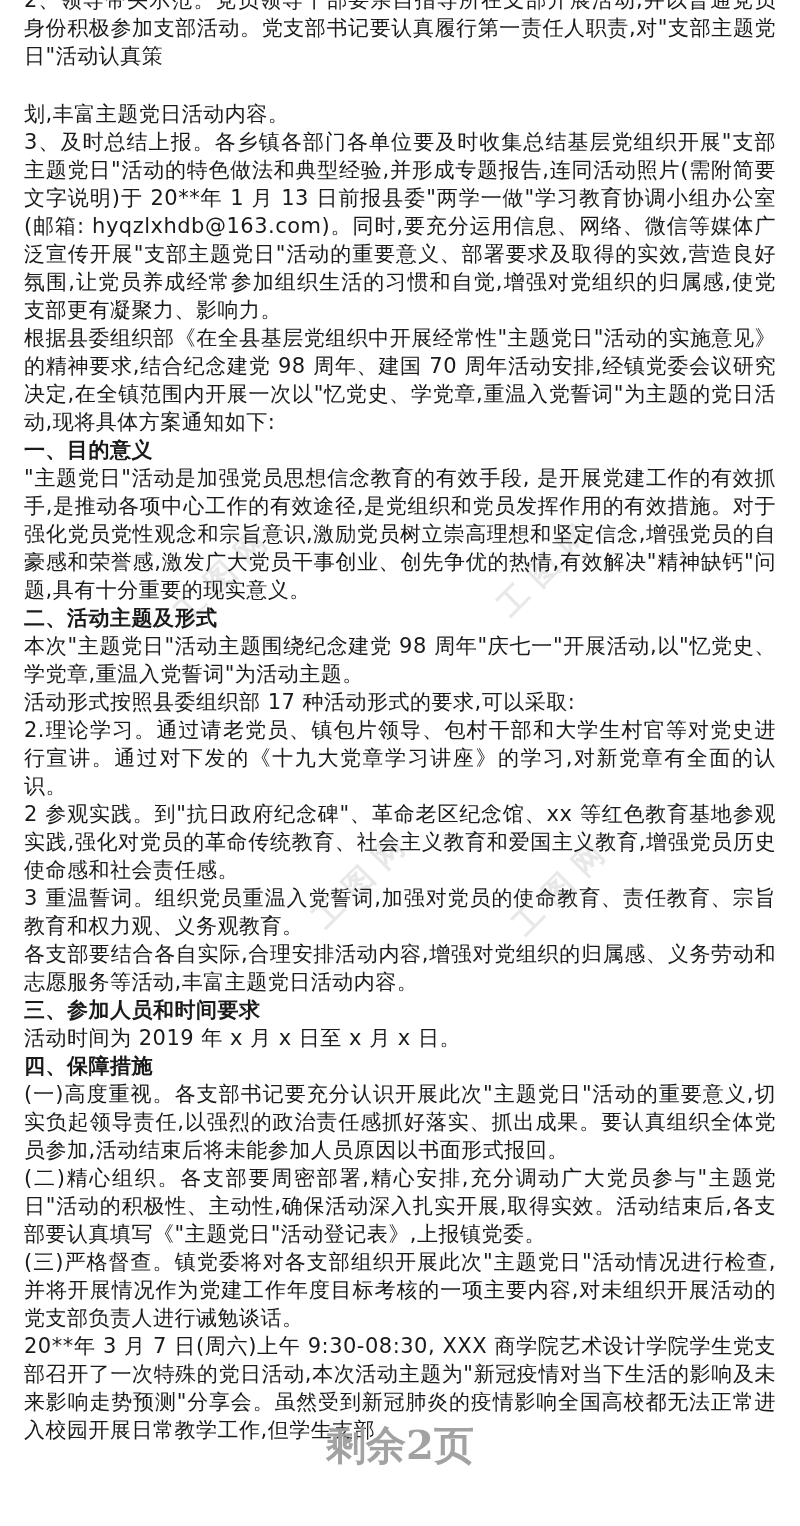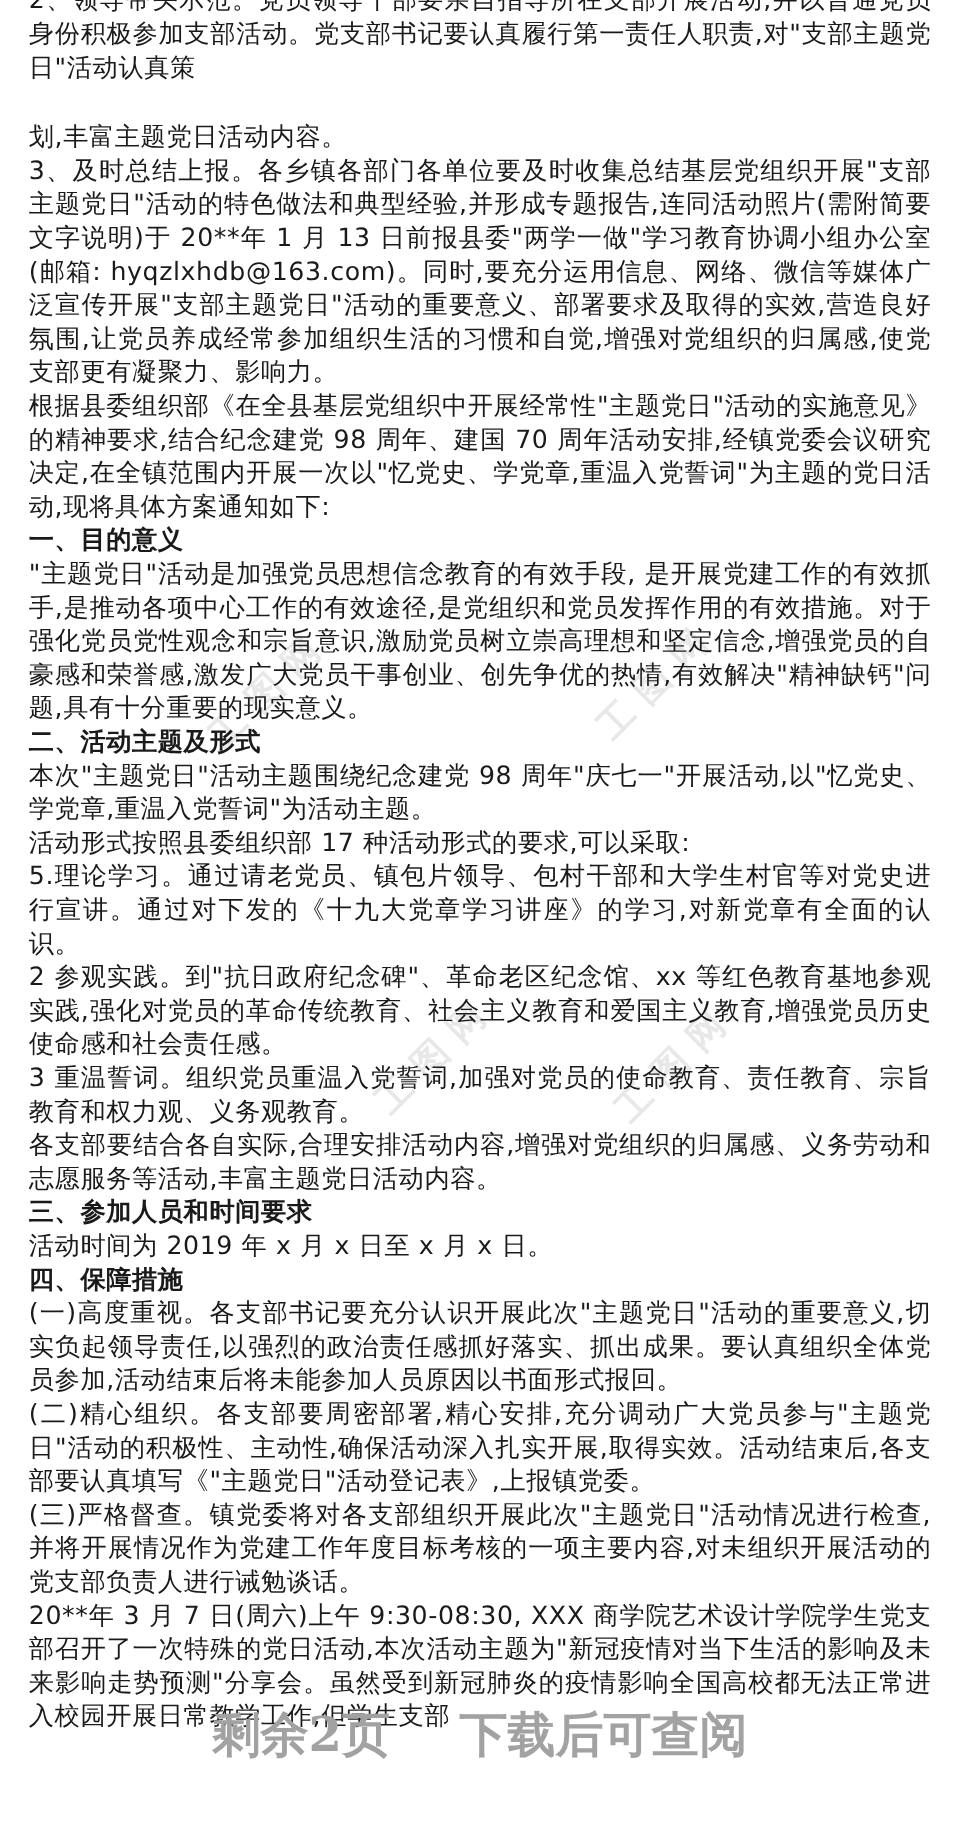--- a/index.html
+++ b/index.html
@@ -82,29 +82,28 @@
       <p class="para clip-top">2、领导带头示范。党员领导干部要亲自指导所在支部开展活动,并以普通党员身份积极参加支部活动。党支部书记要认真履行第一责任人职责,对"支部主题党日"活动认真策</p>
       <div class="spacer-block" style="height: 30px;"></div>
       <p class="para">划,丰富主题党日活动内容。</p>
       <p class="para">3、及时总结上报。各乡镇各部门各单位要及时收集总结基层党组织开展"支部主题党日"活动的特色做法和典型经验,并形成专题报告,连同活动照片(需附简要文字说明)于 20**年 1 月 13 日前报县委"两学一做"学习教育协调小组办公室(邮箱: hyqzlxhdb@163.com)。同时,要充分运用信息、网络、微信等媒体广泛宣传开展"支部主题党日"活动的重要意义、部署要求及取得的实效,营造良好氛围,让党员养成经常参加组织生活的习惯和自觉,增强对党组织的归属感,使党支部更有凝聚力、影响力。</p>
       <p class="para">根据县委组织部《在全县基层党组织中开展经常性"主题党日"活动的实施意见》的精神要求,结合纪念建党 98 周年、建国 70 周年活动安排,经镇党委会议研究决定,在全镇范围内开展一次以"忆党史、学党章,重温入党誓词"为主题的党日活动,现将具体方案通知如下:</p>
       <p class="para heading">一、目的意义</p>
       <p class="para">"主题党日"活动是加强党员思想信念教育的有效手段, 是开展党建工作的有效抓手,是推动各项中心工作的有效途径,是党组织和党员发挥作用的有效措施。对于强化党员党性观念和宗旨意识,激励党员树立崇高理想和坚定信念,增强党员的自豪感和荣誉感,激发广大党员干事创业、创先争优的热情,有效解决"精神缺钙"问题,具有十分重要的现实意义。</p>
       <p class="para heading">二、活动主题及形式</p>
       <p class="para">本次"主题党日"活动主题围绕纪念建党 98 周年"庆七一"开展活动,以"忆党史、学党章,重温入党誓词"为活动主题。</p>
       <p class="para">活动形式按照县委组织部 17 种活动形式的要求,可以采取:</p>
-      <p class="para">5.理论学习。通过请老党员、镇包片领导、包村干部和大学生村官等对党史进行宣讲。通过对下发的《十九大党章学习讲座》的学习,对新党章有全面的认识。</p>
+      <p class="para">2.理论学习。通过请老党员、镇包片领导、包村干部和大学生村官等对党史进行宣讲。通过对下发的《十九大党章学习讲座》的学习,对新党章有全面的认识。</p>
       <p class="para">2 参观实践。到"抗日政府纪念碑"、革命老区纪念馆、xx 等红色教育基地参观实践,强化对党员的革命传统教育、社会主义教育和爱国主义教育,增强党员历史使命感和社会责任感。</p>
       <p class="para">3 重温誓词。组织党员重温入党誓词,加强对党员的使命教育、责任教育、宗旨教育和权力观、义务观教育。</p>
       <p class="para">各支部要结合各自实际,合理安排活动内容,增强对党组织的归属感、义务劳动和志愿服务等活动,丰富主题党日活动内容。</p>
       <p class="para heading">三、参加人员和时间要求</p>
       <p class="para">活动时间为 2019 年 x 月 x 日至 x 月 x 日。</p>
       <p class="para heading">四、保障措施</p>
       <p class="para">(一)高度重视。各支部书记要充分认识开展此次"主题党日"活动的重要意义,切实负起领导责任,以强烈的政治责任感抓好落实、抓出成果。要认真组织全体党员参加,活动结束后将未能参加人员原因以书面形式报回。</p>
       <p class="para">(二)精心组织。各支部要周密部署,精心安排,充分调动广大党员参与"主题党日"活动的积极性、主动性,确保活动深入扎实开展,取得实效。活动结束后,各支部要认真填写《"主题党日"活动登记表》,上报镇党委。</p>
       <p class="para">(三)严格督查。镇党委将对各支部组织开展此次"主题党日"活动情况进行检查,并将开展情况作为党建工作年度目标考核的一项主要内容,对未组织开展活动的党支部负责人进行诫勉谈话。</p>
       <p class="para">20**年 3 月 7 日(周六)上午 9:30-08:30, XXX 商学院艺术设计学院学生党支部召开了一次特殊的党日活动,本次活动主题为"新冠疫情对当下生活的影响及未来影响走势预测"分享会。虽然受到新冠肺炎的疫情影响全国高校都无法正常进入校园开展日常教学工作,但学生支部</p>
     </div>
   <div class="footer" id="footer" style="color: rgb(162, 162, 162);">
     <span>剩余2页</span>
-    <span>下载后可查阅</span>
   </div>
 </div>
 
 </body></html>

